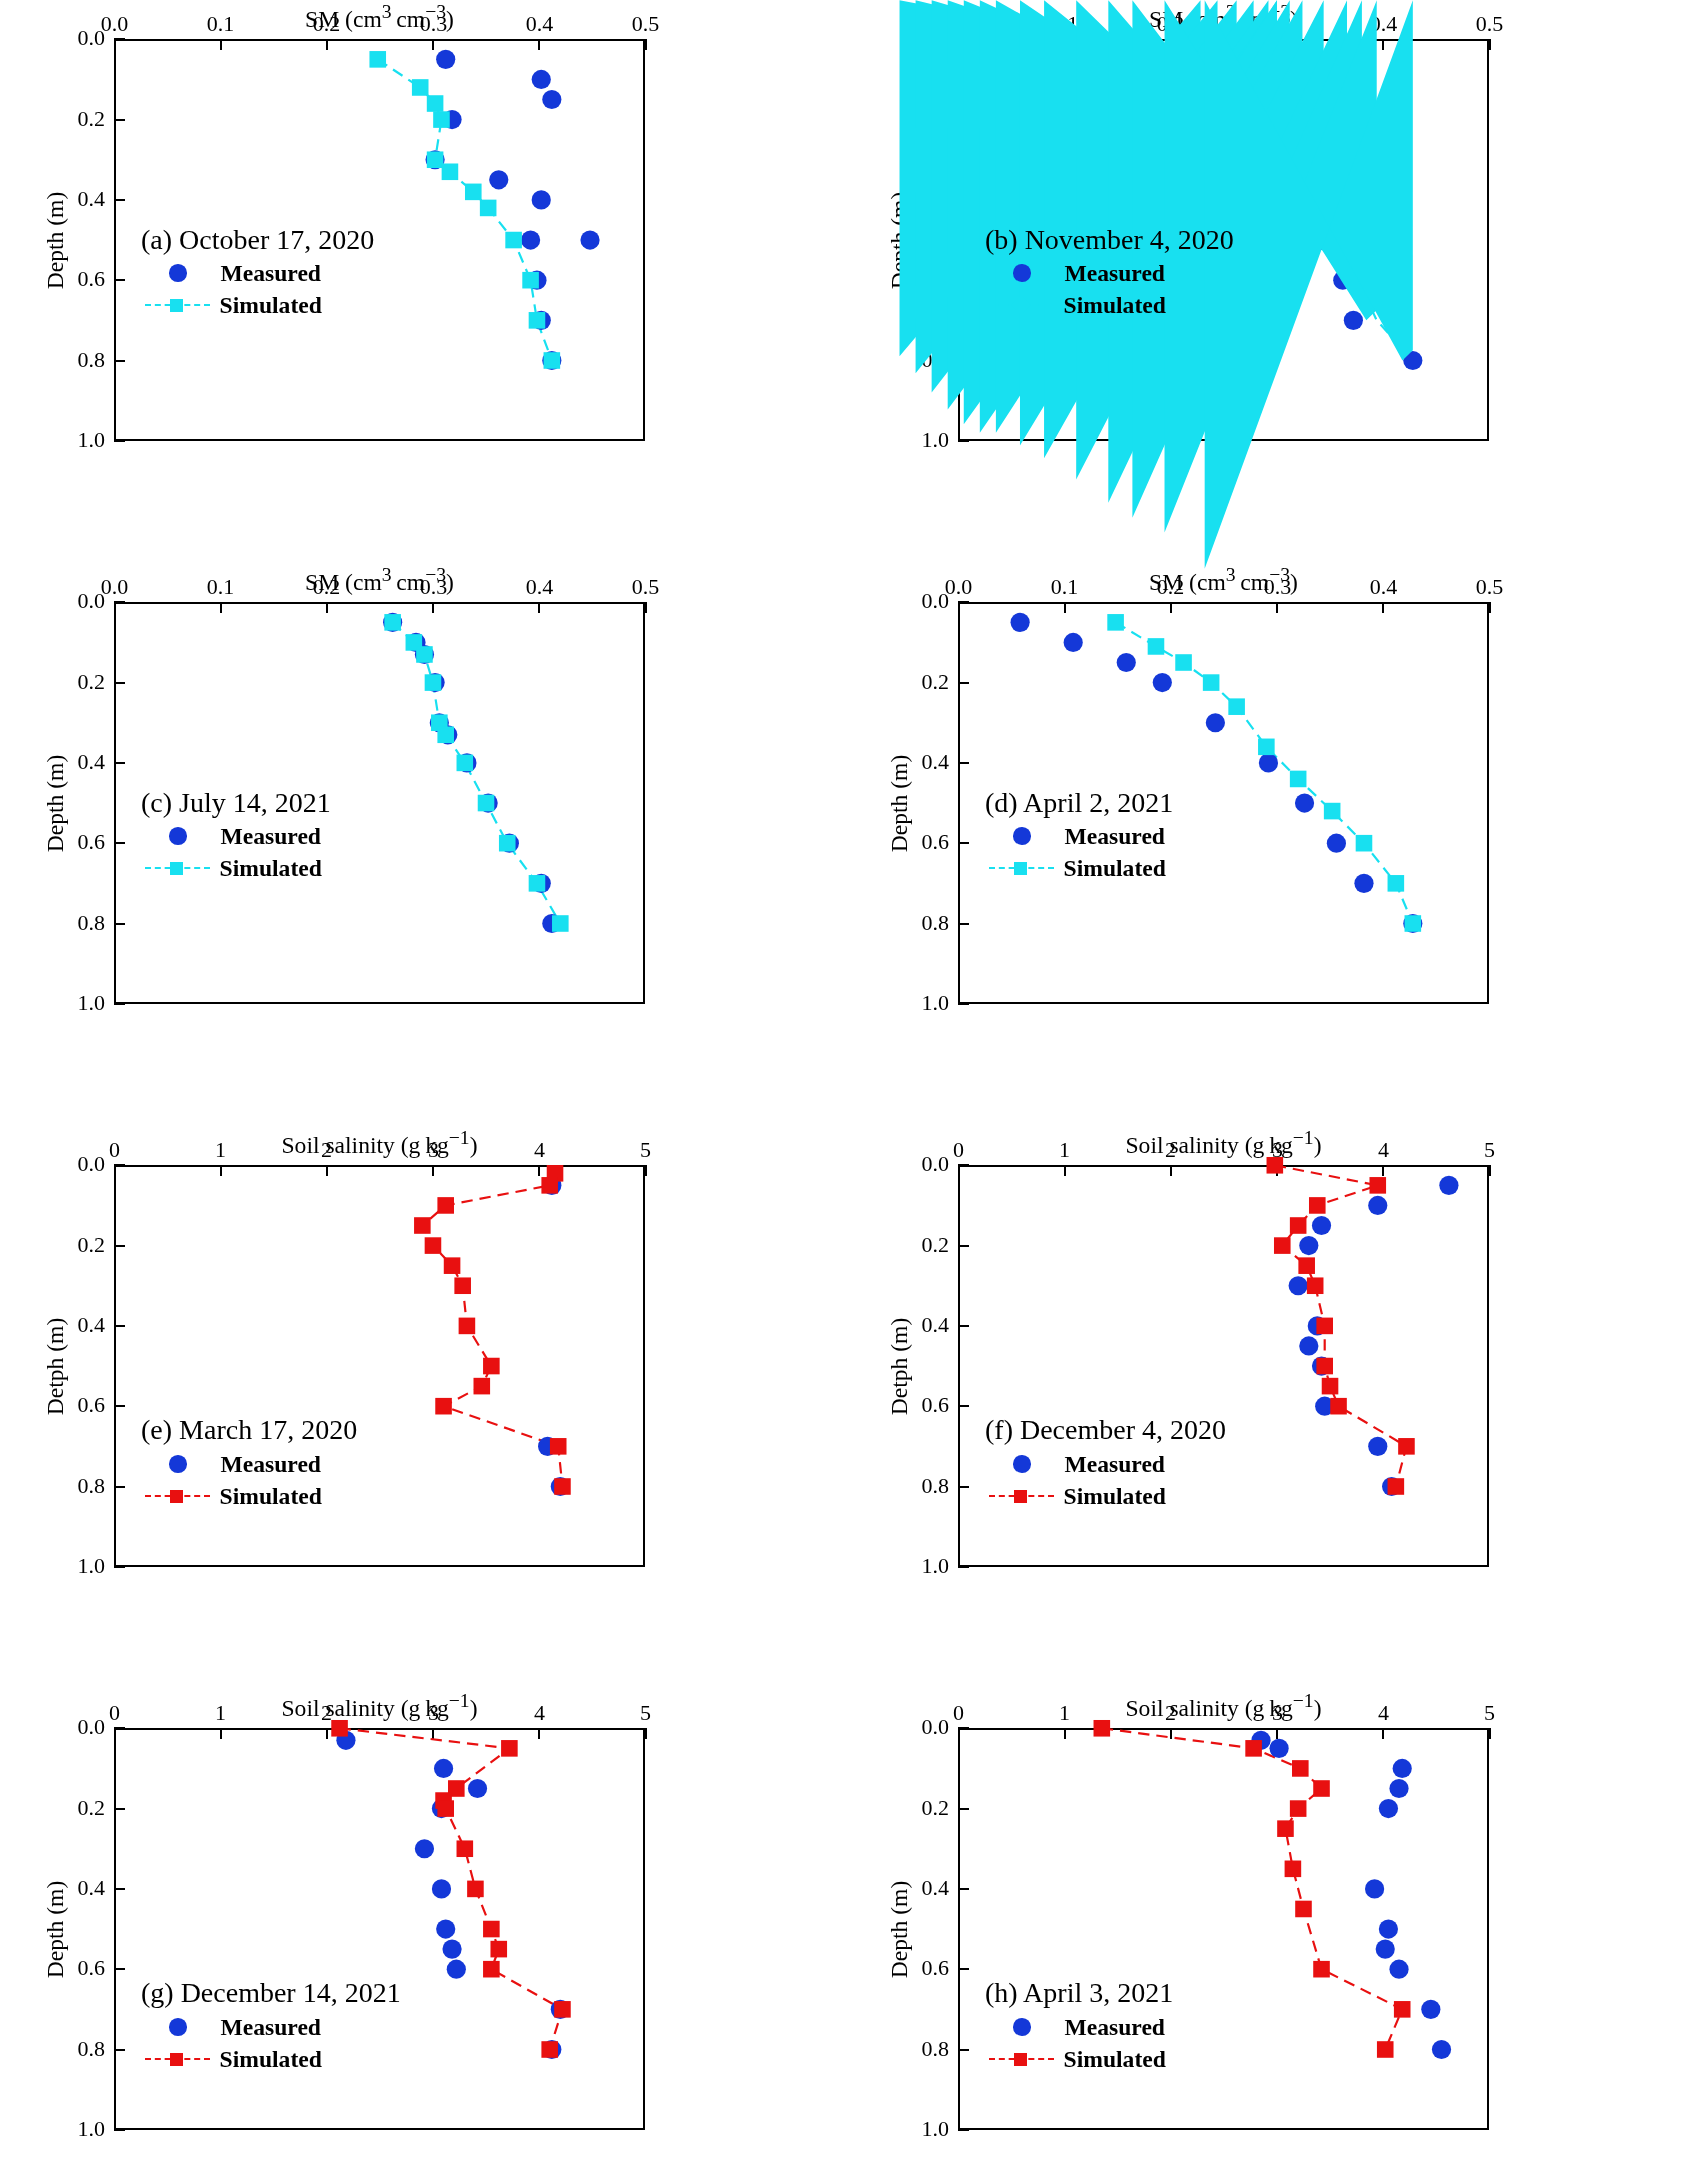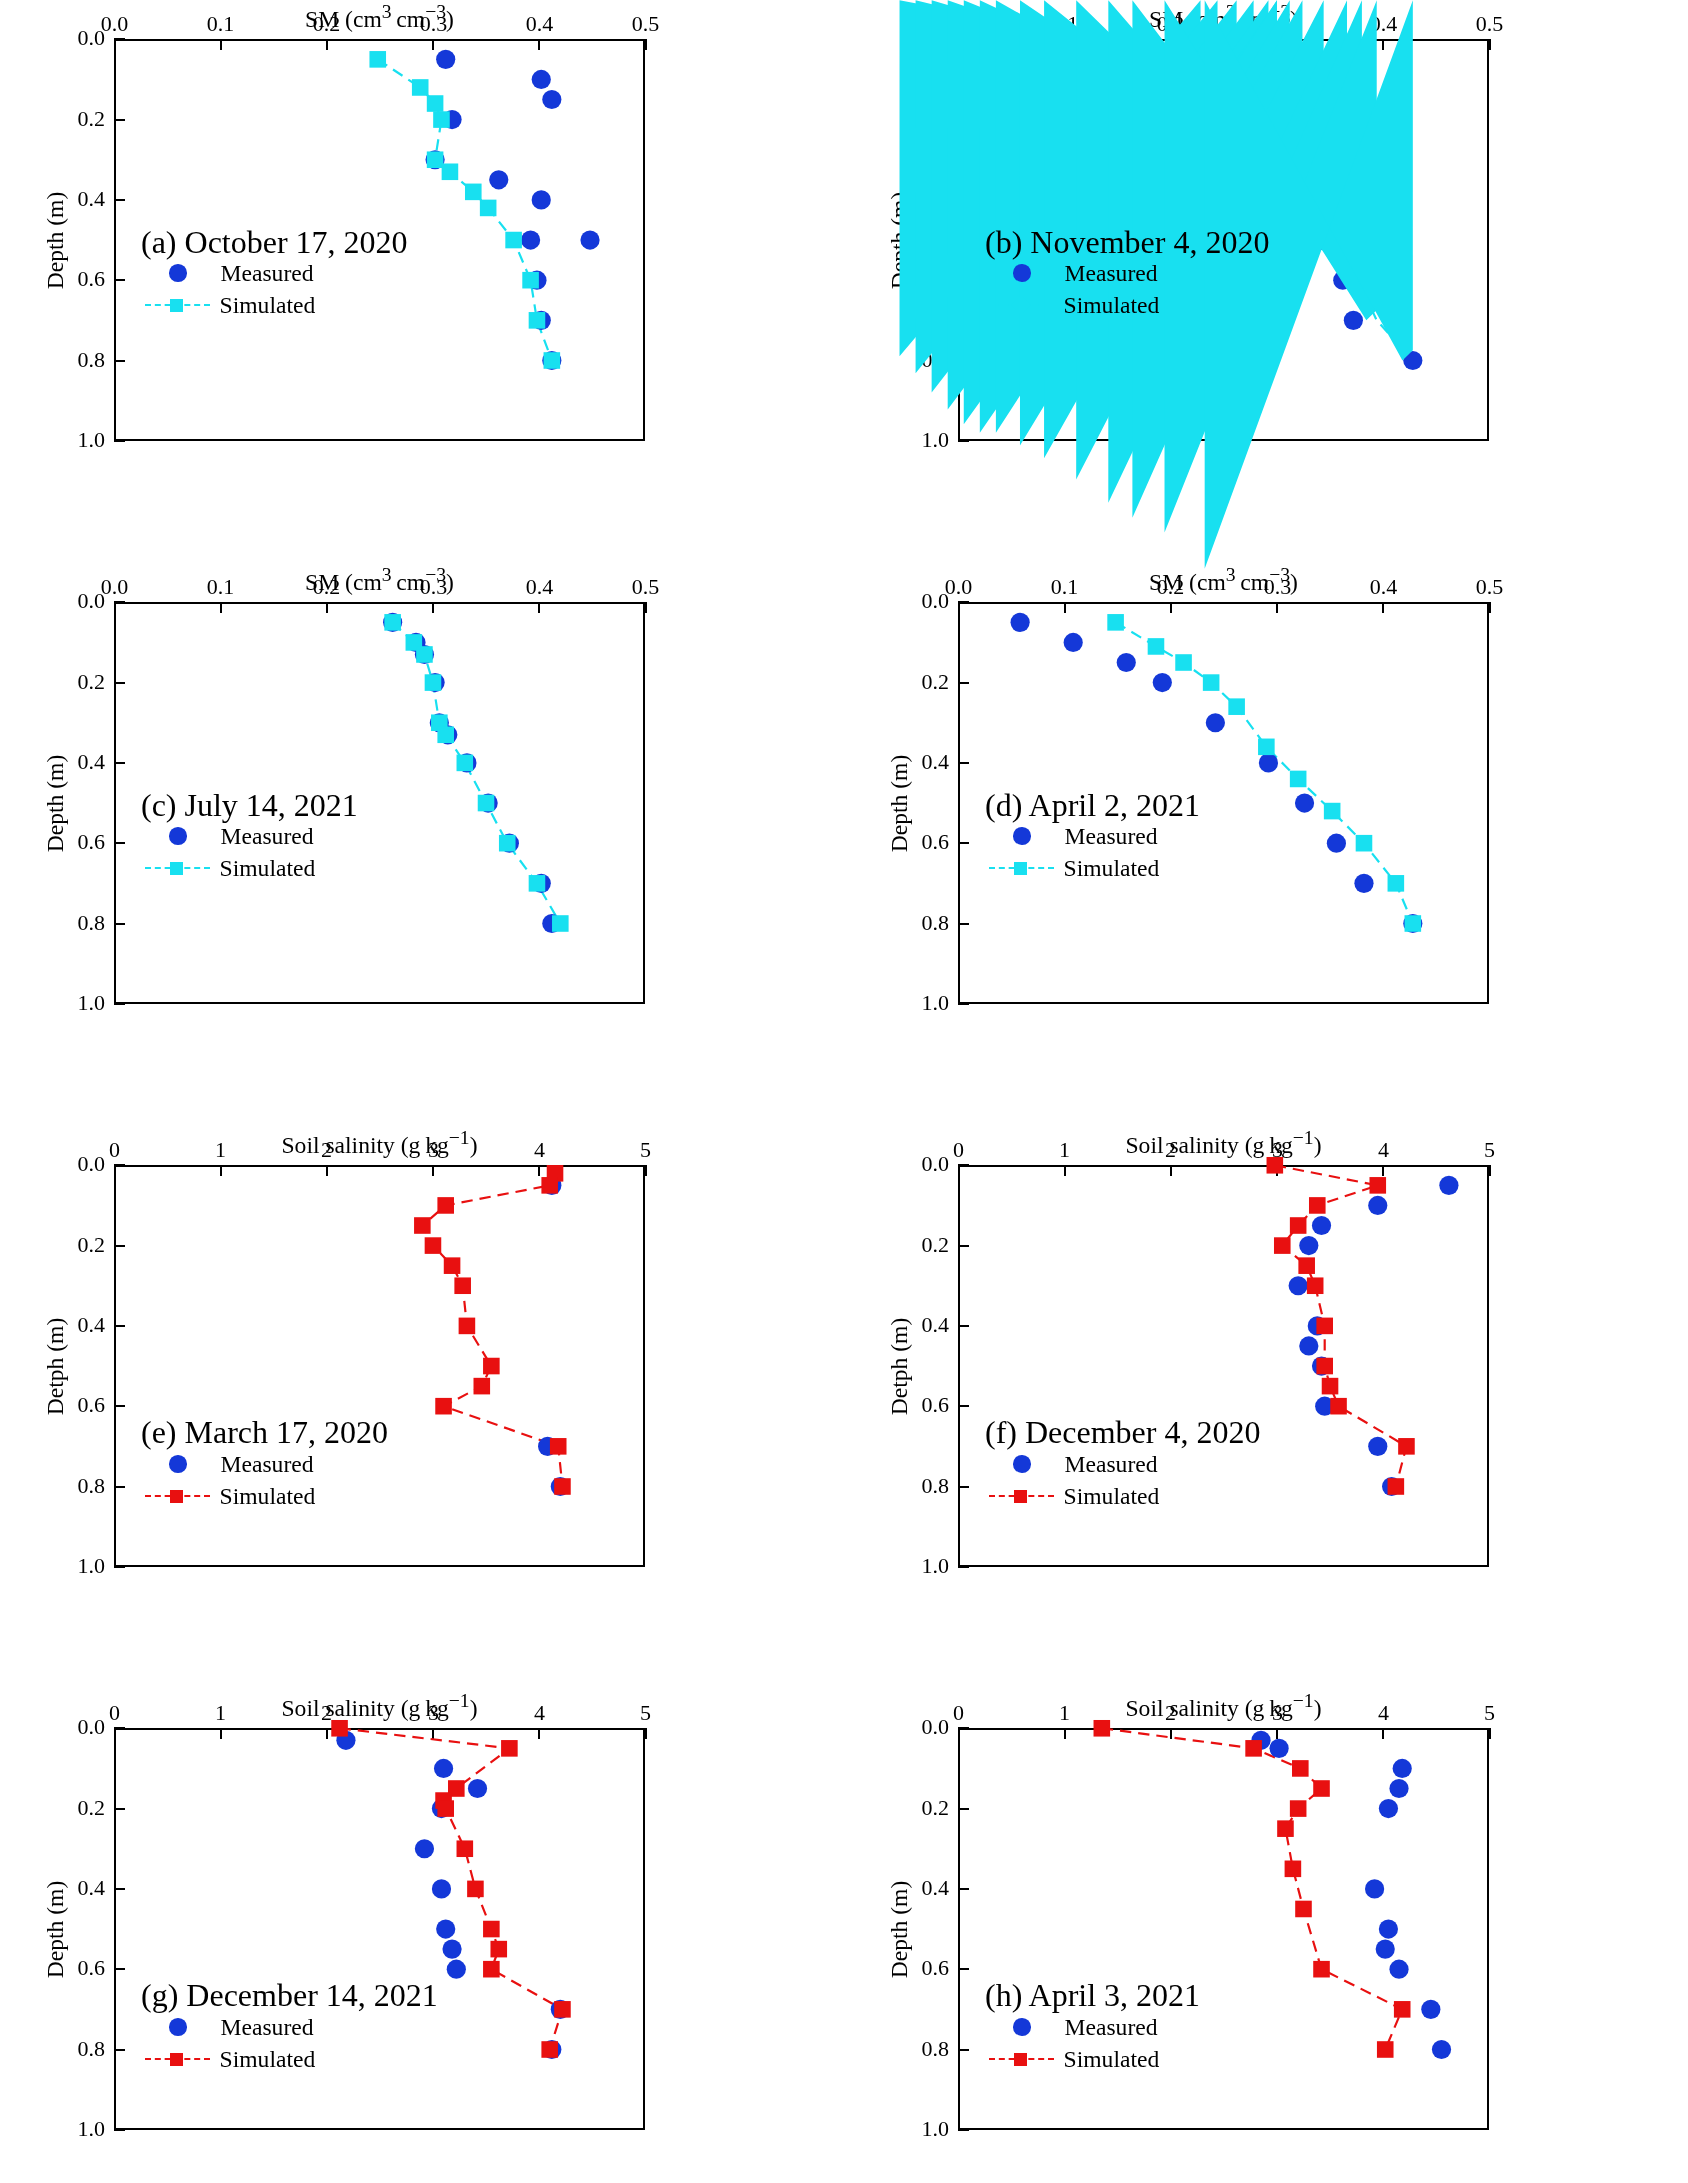--- a/index.html
+++ b/index.html
@@ -52,29 +52,29 @@
     white-space:nowrap;
   }
   .ticklab-y {
     position:absolute;
     font-size: 22px;
     text-align:right;
     white-space:nowrap;
   }
   .panel-label {
     position:absolute;
-    font-size: 32px;
+    font-size: 28px;
     white-space:nowrap;
   }
   .legend {
     position:absolute;
     font-size: 23.6px;
   }
   .legend-row {
-    display:flex; align-items:center; height: 32px;
+    display:flex; align-items:center; height: 32px; font-weight: bold;
   }
   .legend-key {
     width: 65px; height: 17.5px; position:relative; margin-right: 9.6px;
   }
   .legend-line {
     position:absolute; top:7.9px; left:0; width:65px; height:0;
     border-top: 2.2px dashed #18e0f0;
   }
   .legend-line.red {
     border-top: 2.2px dashed #e81010;

